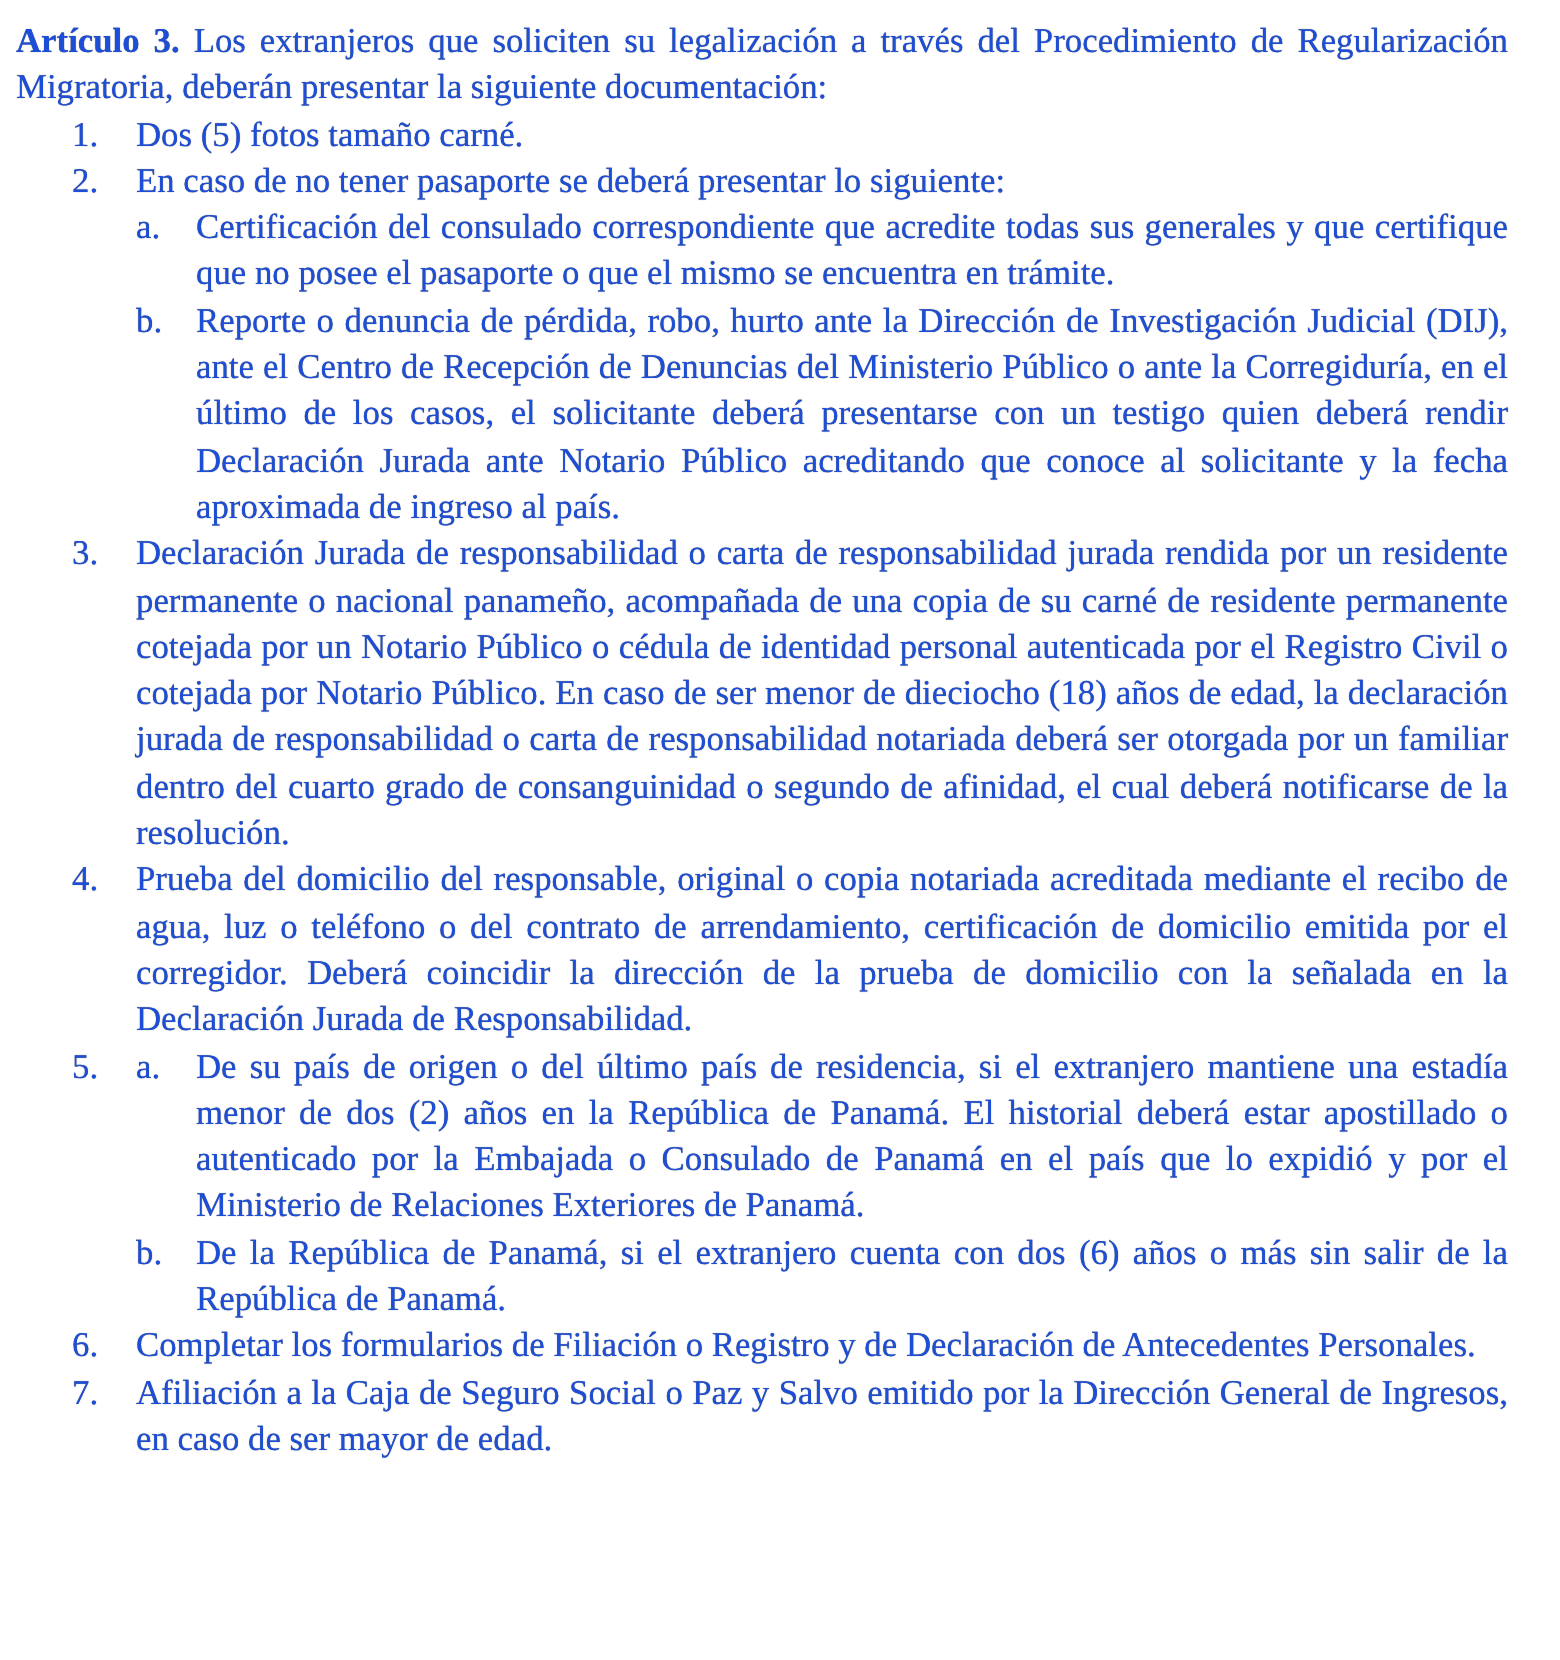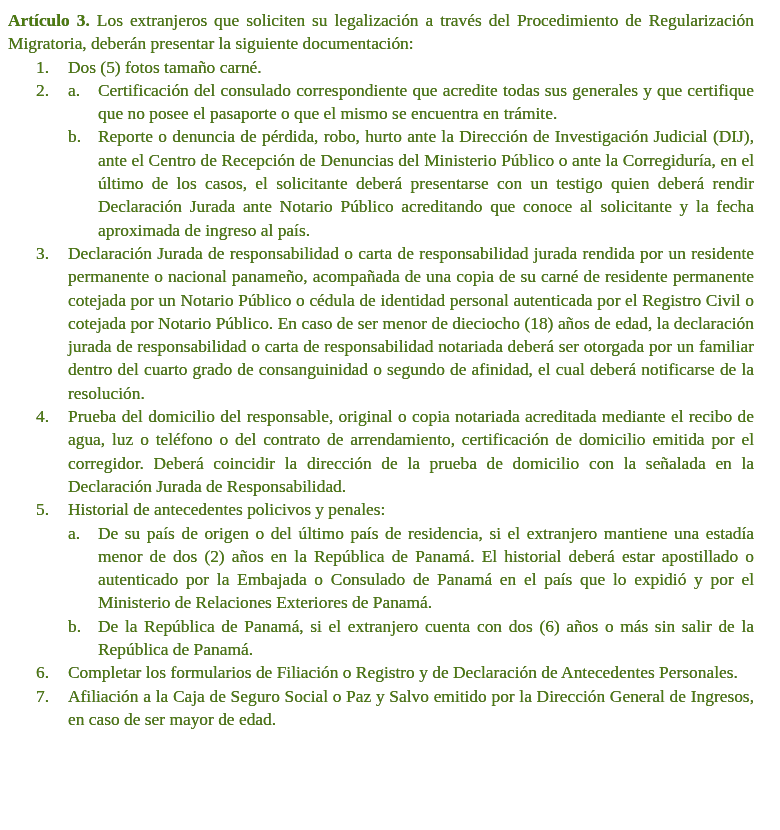--- a/index.html
+++ b/index.html
@@ -9,21 +9,21 @@
   }
   .page {
     box-sizing: border-box;
     width: 780px;
     height: 830px;
     padding: 9px 26px 0 8px;
     background: #ffffff;
     font-family: "Liberation Serif", "DejaVu Serif", serif;
     font-size: 17.4px;
     line-height: 23.3px;
-    color: #4d7c0f;
+    color: #1d4ed8;
     text-align: justify;
     text-shadow: 0 0 0.45px rgba(15,15,15,0.72);
     overflow: hidden;
   }
   .intro { margin: 0; }
   .intro .lead { font-weight: bold; }
   .list { margin: 0; padding: 0; list-style: none; }
   .item { position: relative; padding-left: 60px; }
   .item > .num { position: absolute; left: 28px; top: 0; }
   .itext, .inote { margin: 0; }
@@ -41,20 +41,21 @@
 
   <ol class="list">
 
     <li class="item">
       <span class="num">1.</span>
       <p class="itext">Dos (5) fotos tamaño carné.</p>
     </li>
 
     <li class="item">
       <span class="num">2.</span>
+      <p class="inote">En caso de no tener pasaporte se deberá presentar lo siguiente:</p>
       <ol class="sublist">
         <li class="sub">
           <span class="subnum">a.</span>
           <p class="stext">Certificación del consulado correspondiente que acredite todas sus generales y que certifique que no posee el pasaporte o que el mismo se encuentra en trámite.</p>
         </li>
         <li class="sub">
           <span class="subnum">b.</span>
           <p class="stext">Reporte o denuncia de pérdida, robo, hurto ante la Dirección de Investigación Judicial (DIJ), ante el Centro de Recepción de Denuncias del Ministerio Público o ante la Corregiduría, en el último de los casos, el solicitante deberá presentarse con un testigo quien deberá rendir Declaración Jurada ante Notario Público acreditando que conoce al solicitante y la fecha aproximada de ingreso al país.</p>
         </li>
       </ol>
@@ -65,21 +66,20 @@
       <p class="itext">Declaración Jurada de responsabilidad o carta de responsabilidad jurada rendida por un residente permanente o nacional panameño, acompañada de una copia de su carné de residente permanente cotejada por un Notario Público o cédula de identidad personal autenticada por el Registro Civil o cotejada por Notario Público. En caso de ser menor de dieciocho (18) años de edad, la declaración jurada de responsabilidad o carta de responsabilidad notariada deberá ser otorgada por un familiar dentro del cuarto grado de consanguinidad o segundo de afinidad, el cual deberá notificarse de la resolución.</p>
     </li>
 
     <li class="item">
       <span class="num">4.</span>
       <p class="itext">Prueba del domicilio del responsable, original o copia notariada acreditada mediante el recibo de agua, luz o teléfono o del contrato de arrendamiento, certificación de domicilio emitida por el corregidor. Deberá coincidir la dirección de la prueba de domicilio con la señalada en la Declaración Jurada de Responsabilidad.</p>
     </li>
 
     <li class="item">
       <span class="num">5.</span>
-      <p class="itext">Historial de antecedentes policivos y penales:</p>
       <ol class="sublist">
         <li class="sub">
           <span class="subnum">a.</span>
           <p class="stext">De su país de origen o del último país de residencia, si el extranjero mantiene una estadía menor de dos (2) años en la República de Panamá. El historial deberá estar apostillado o autenticado por la Embajada o Consulado de Panamá en el país que lo expidió y por el Ministerio de Relaciones Exteriores de Panamá.</p>
         </li>
         <li class="sub">
           <span class="subnum">b.</span>
           <p class="stext">De la República de Panamá, si el extranjero cuenta con dos (6) años o más sin salir de la República de Panamá.</p>
         </li>
       </ol>

